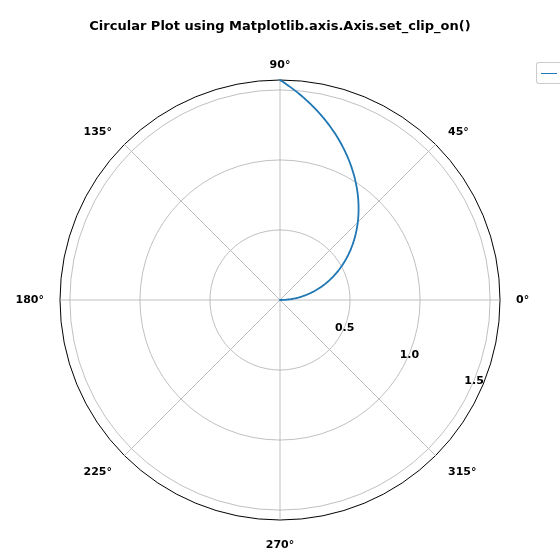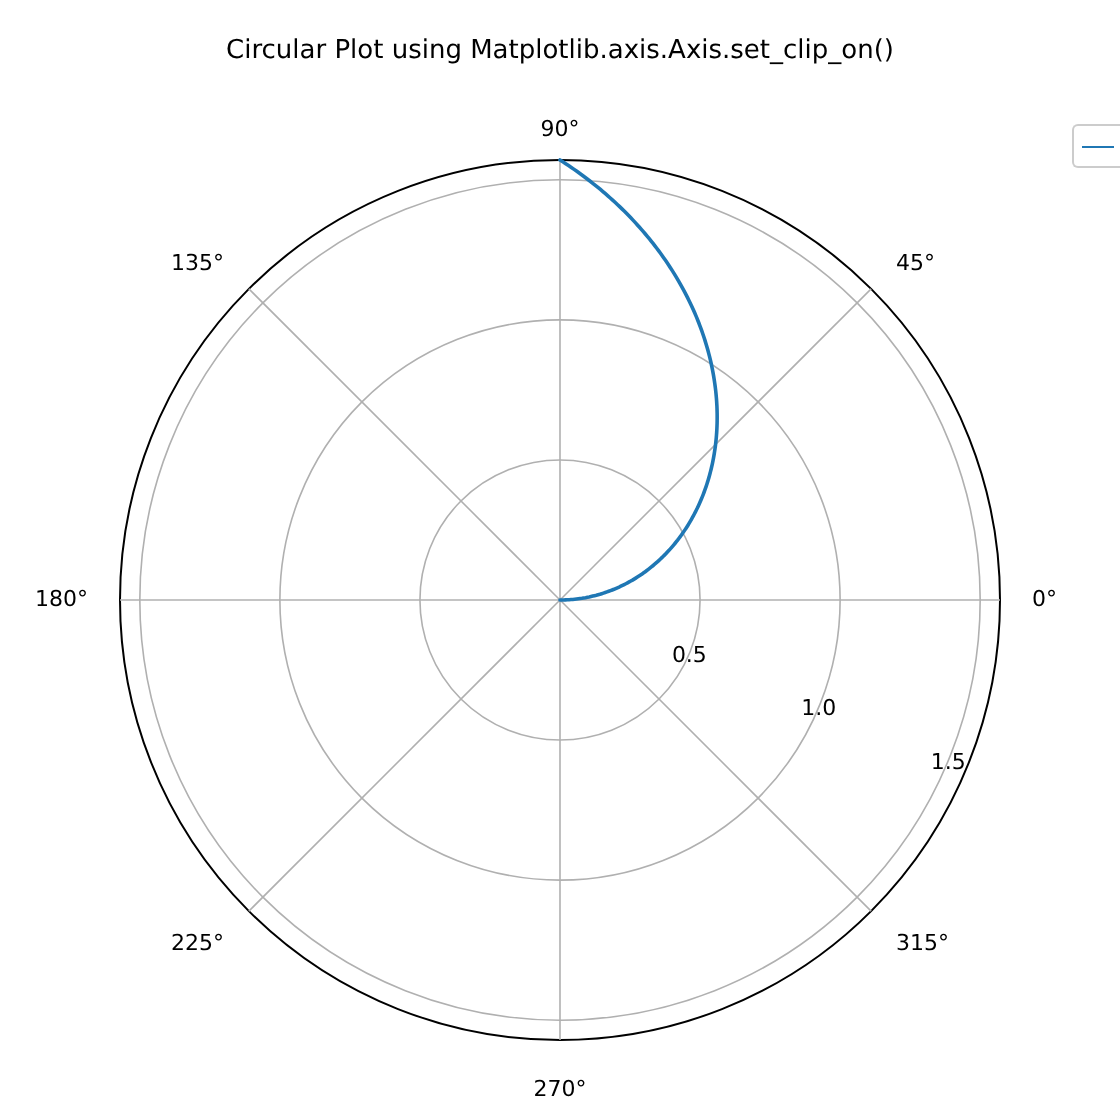--- a/index.html
+++ b/index.html
@@ -8,20 +8,21 @@
     width: 560px;
     height: 560px;
     background: #ffffff;
     font-family: "DejaVu Sans", Arial, sans-serif;
     overflow: hidden;
   }
   .root {
     position: relative;
     width: 560px;
     height: 460px;
+    font-weight: bold;
   }
   .title {
     position: absolute;
     top: 18px;
     left: 0;
     width: 100%;
     text-align: center;
     font-size: 13px;
     color: #000;
   }

